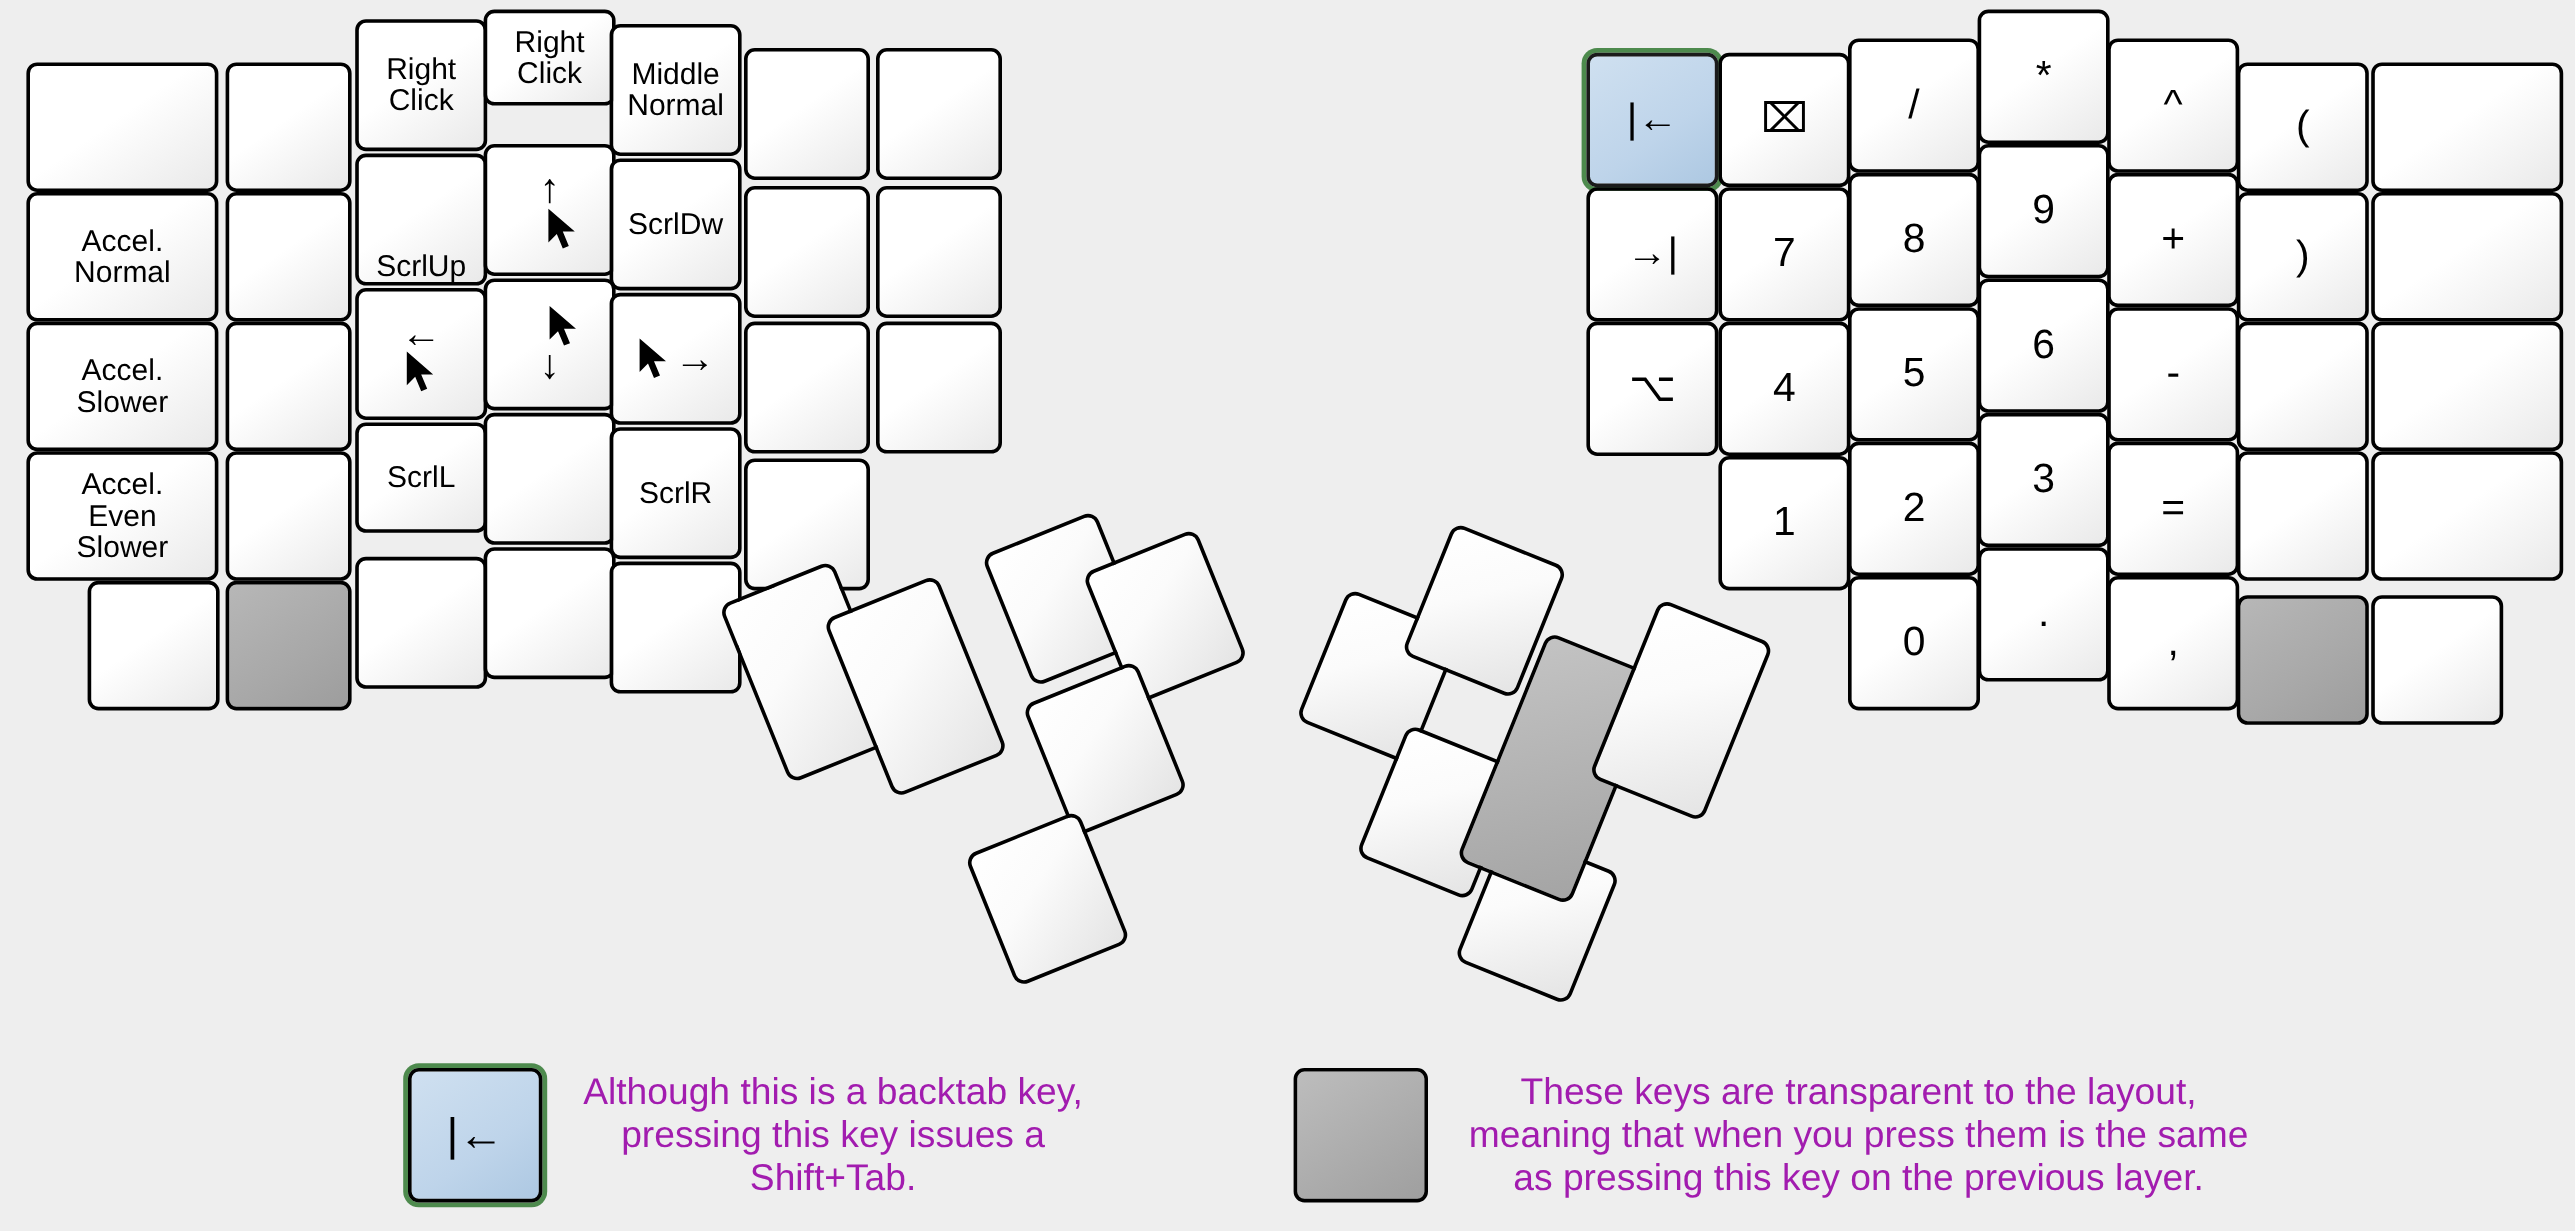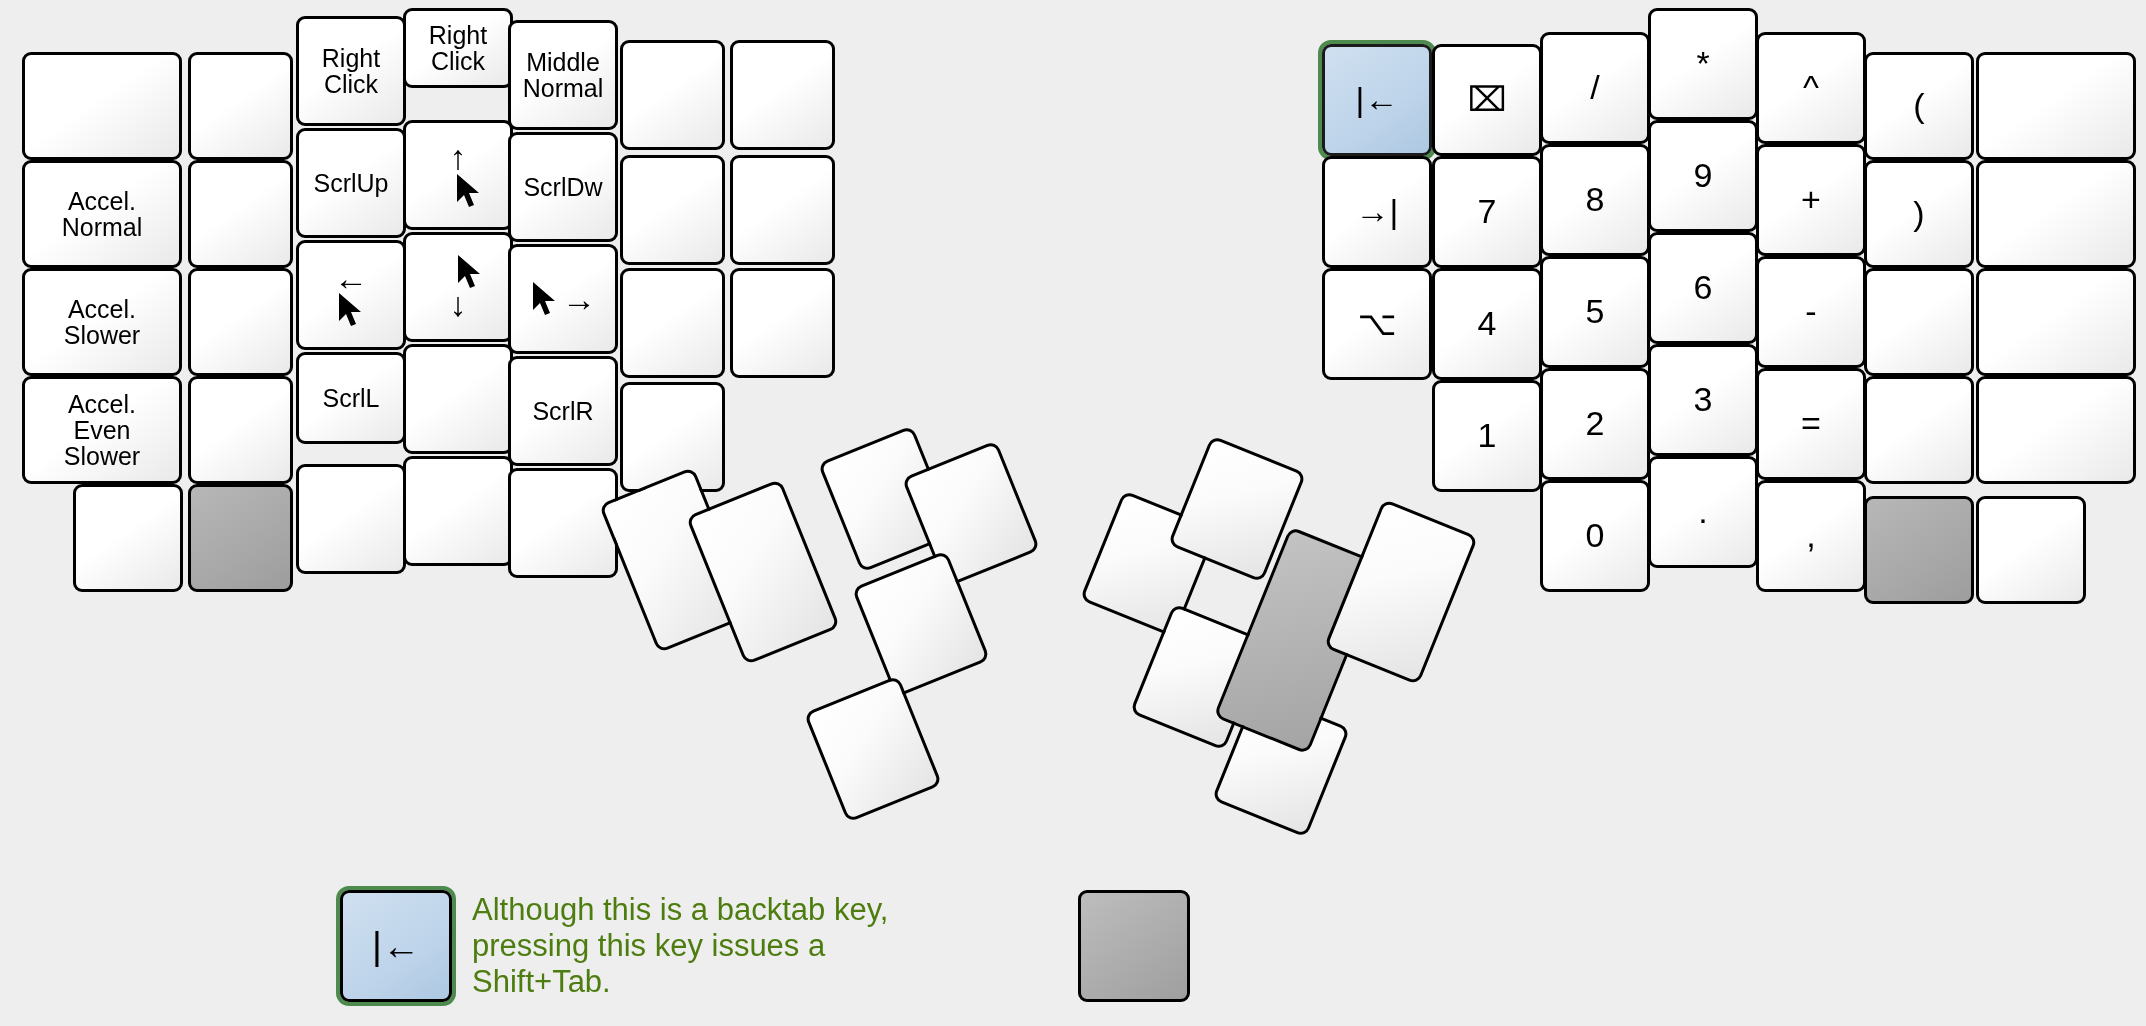--- a/index.html
+++ b/index.html
@@ -81,25 +81,26 @@
     flex:0 0 auto;
   }
   .legend-key.hl{
     background:linear-gradient(145deg,#cfe0f0 0%,#bed4ea 60%,#adc8e2 100%);
     box-shadow:0 0 0 4px #4d8a4d;
   }
   .legend-key.tr{
     background:linear-gradient(145deg,#bdbdbd 0%,#ababab 60%,#9f9f9f 100%);
   }
   .legend-text{
-    margin-left:20px;
+    margin-left:34px;
     font-size:31px;
-    color:#4d7c0f;
+    color:#a21caf;
     line-height:1.16;
     white-space:pre-line;
+    text-align:center;
   }
   svg.cursor{display:block;}
 </style>
 </head>
 <body>
 
 <div id="root">
 
 
   <div id="left-half">
@@ -117,21 +118,21 @@
         <span class="lbl">Middle
 Normal</span>
       </div>
       <div class="key" style="left: 620px; top: 40px; width: 105px; height: 110px;"></div>
       <div class="key" style="left: 730px; top: 40px; width: 105px; height: 110px;"></div>
       <div class="key" style="left: 22px; top: 160px; width: 160px; height: 108px;">
         <span class="lbl">Accel.
 Normal</span>
       </div>
       <div class="key" style="left: 188px; top: 160px; width: 105px; height: 108px;"></div>
-      <div class="key" style="left: 296px; top: 128px; width: 110px; height: 110px;">
+      <div class="key" style="left: 296px; top: 128px; width: 110px; height: 110px; align-items: flex-end;">
         <span class="lbl">ScrlUp</span>
       </div>
       <div class="key" style="left: 403px; top: 120px; width: 110px; height: 110px;">
         <div style="display:flex;flex-direction:column;align-items:center;line-height:1;">
           <span class="arrowglyph">↑</span>
           <span style="margin-left:22px;margin-top:-2px;">
             <svg class="cursor" width="30" height="38" viewBox="0 0 30 38" aria-hidden="true">
               <path d="M3 2 L3 30 L10 23 L15 35 L20 33 L15 21 L25 21 Z" fill="#000"></path>
             </svg>
           </span>
@@ -304,15 +305,18 @@
     </div>
     <div class="legend-text">Although this is a backtab key,
 pressing this key issues a
 Shift+Tab.</div>
   </div>
 
   <div class="legend-row" style="left:1078px;top:890px;">
     <div class="legend-key tr">
       <span></span>
     </div>
+    <div class="legend-text">These keys are transparent to the layout,
+meaning that when you press them is the same
+as pressing this key on the previous layer.</div>
   </div>
 
 </div>
 
 </body></html>

